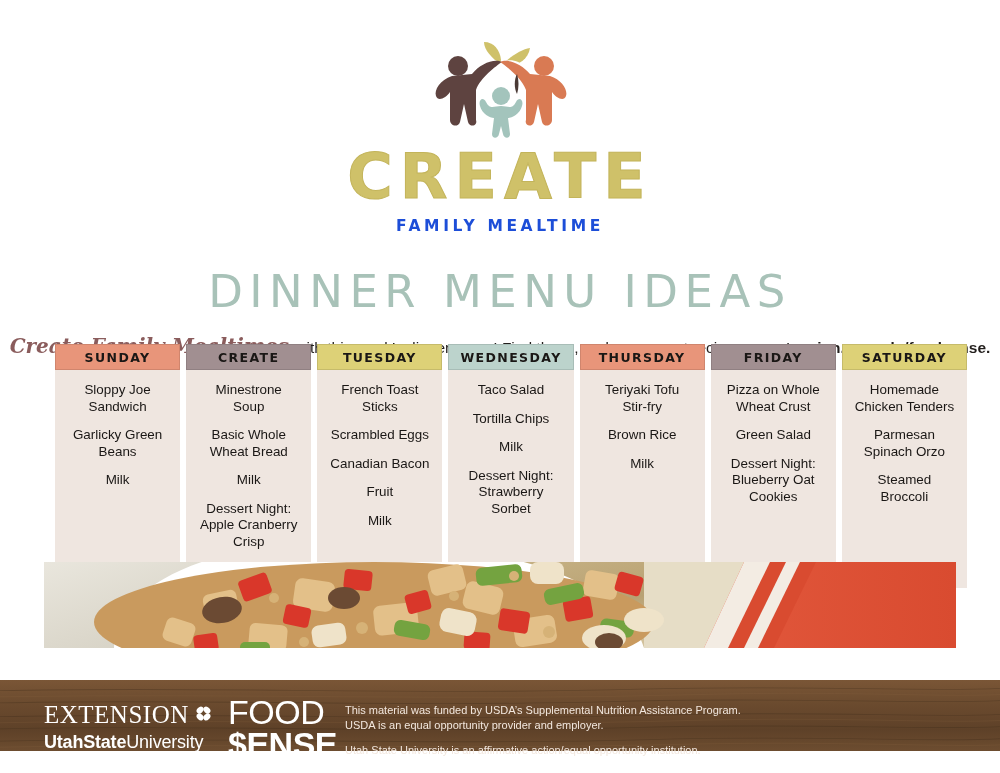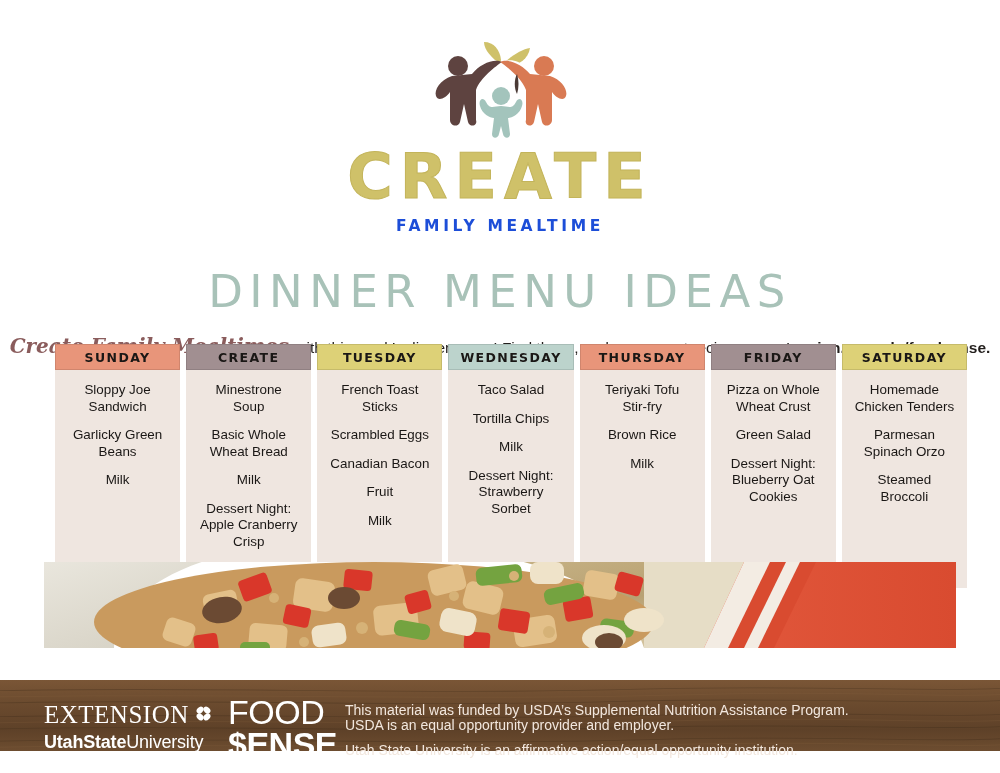--- a/index.html
+++ b/index.html
@@ -170,21 +170,21 @@
     font-family: "Liberation Sans", sans-serif;
     line-height: 0.93;
   }
   .food-1 { font-size: 34px; letter-spacing: -0.5px; }
   .food-2 { font-size: 34px; font-weight: bold; letter-spacing: -0.5px; }
   .legal {
     position: absolute;
     left: 345px;
     top: 703px;
     color: #f2e7de;
-    font-size: 14px;
+    font-size: 11px;
     line-height: 15px;
   }
   .legal p { margin: 0; }
   .legal .gap { margin-top: 10px; }
 </style>
 </head>
 <body>
 
 <div class="logo-block">
   <span class="logo-mark">

